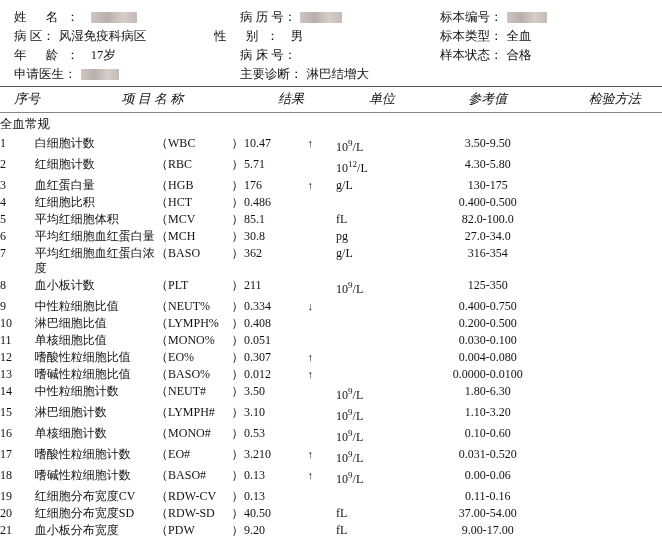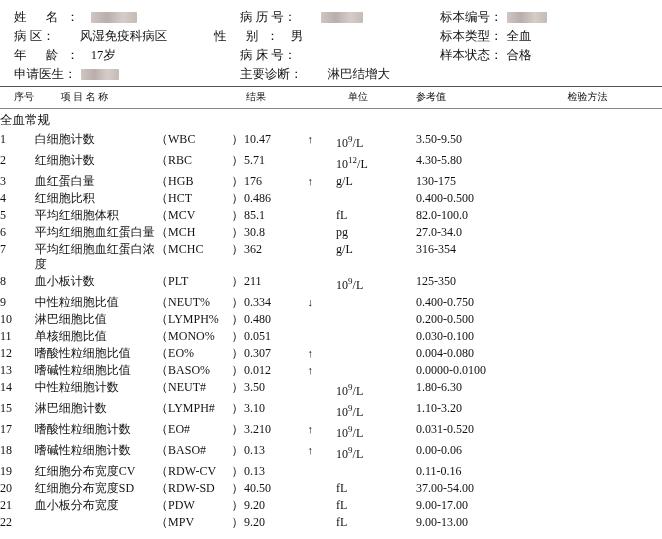--- a/index.html
+++ b/index.html
@@ -32,21 +32,21 @@
   .hrow {
     display: flex;
     width: 100%;
   }
   .hcell {
     display: flex;
     align-items: baseline;
     white-space: nowrap;
   }
   .hcell.c1 { width: 226px; }
-  .hcell.c2 { width: 200px; gap: 21px; }
+  .hcell.c2 { width: 200px; }
   .hcell.c3 { flex: 1; }
   .hlabel {
     color: #111;
   }
   .hlabel.sp2 { letter-spacing: 8px; }
   .hvalue {
     margin-left: 4px;
   }
   
   .redact {
@@ -76,24 +76,25 @@
 
   
   .tbl {
     width: 100%;
     border-collapse: collapse;
     font-size: 12px;
     table-layout: fixed;
   }
   .tbl th {
     font-weight: normal;
-    text-align: left;
+    text-align: center;
     padding: 3px 0 4px 0;
-    font-size: 10px;
+    font-size: 13px;
     white-space: nowrap;
+    font-style: italic;
   }
   .tbl td {
     padding: 1px 0 1px 0;
     vertical-align: top;
     line-height: 15px;
     white-space: nowrap;
   }
   col.c-no    { width: 34px; }
   col.c-name  { width: 118px; }
   col.c-open  { width: 12px; }
@@ -103,21 +104,21 @@
   col.c-flag  { width: 28px; }
   col.c-unit  { width: 78px; }
   col.c-ref   { width: 140px; }
   col.c-meth  { width: 100px; }
 
   .th-no    { padding-left: 14px !important; }
   .td-no    { padding-left: 16px; }
   .td-name  { padding-left: 0px; }
   .td-res   { padding-left: 2px; }
   .td-unit  { padding-left: 2px; }
-  .td-ref   { padding-left: 0px; }
+  .td-ref   { padding-left: 0px; text-align: center; }
 
   .sect-title {
     font-size: 12.5px;
     padding-top: 3px;
     padding-bottom: 2px;
   }
   .arrow {
     font-size: 11px;
   }
   .namewrap {
@@ -321,21 +322,21 @@
           <td class="td-unit unit-mono">pg</td>
           <td class="td-ref">27.0-34.0</td>
           <td></td>
         </tr>
         <tr>
           <td class="td-no">7</td>
           <td class="td-name">
             <span class="namewrap">平均红细胞血红蛋白浓度</span>
           </td>
           <td>（</td>
-          <td>MCHC</td>
+          <td>BASO</td>
           <td>）</td>
           <td class="td-res">362</td>
           <td class="arrow"></td>
           <td class="td-unit unit-mono">g/L</td>
           <td class="td-ref">316-354</td>
           <td></td>
         </tr>
         <tr>
           <td class="td-no">8</td>
           <td class="td-name">
@@ -365,21 +366,21 @@
           <td></td>
         </tr>
         <tr>
           <td class="td-no">10</td>
           <td class="td-name">
             <span class="namewrap">淋巴细胞比值</span>
           </td>
           <td>（</td>
           <td>LYMPH%</td>
           <td>）</td>
-          <td class="td-res">0.480</td>
+          <td class="td-res">0.408</td>
           <td class="arrow"></td>
           <td class="td-unit unit-mono"></td>
           <td class="td-ref">0.200-0.500</td>
           <td></td>
         </tr>
         <tr>
           <td class="td-no">11</td>
           <td class="td-name">
             <span class="namewrap">单核细胞比值</span>
           </td>
@@ -442,20 +443,34 @@
           <td>（</td>
           <td>LYMPH#</td>
           <td>）</td>
           <td class="td-res">3.10</td>
           <td class="arrow"></td>
           <td class="td-unit unit-mono">10<sup style="font-size:9px">9</sup>/L</td>
           <td class="td-ref">1.10-3.20</td>
           <td></td>
         </tr>
         <tr>
+          <td class="td-no">16</td>
+          <td class="td-name">
+            <span class="namewrap">单核细胞计数</span>
+          </td>
+          <td>（</td>
+          <td>MONO#</td>
+          <td>）</td>
+          <td class="td-res">0.53</td>
+          <td class="arrow"></td>
+          <td class="td-unit unit-mono">10<sup style="font-size:9px">9</sup>/L</td>
+          <td class="td-ref">0.10-0.60</td>
+          <td></td>
+        </tr>
+        <tr>
           <td class="td-no">17</td>
           <td class="td-name">
             <span class="namewrap">嗜酸性粒细胞计数</span>
           </td>
           <td>（</td>
           <td>EO#</td>
           <td>）</td>
           <td class="td-res">3.210</td>
           <td class="arrow">↑</td>
           <td class="td-unit unit-mono">10<sup style="font-size:9px">9</sup>/L</td>

